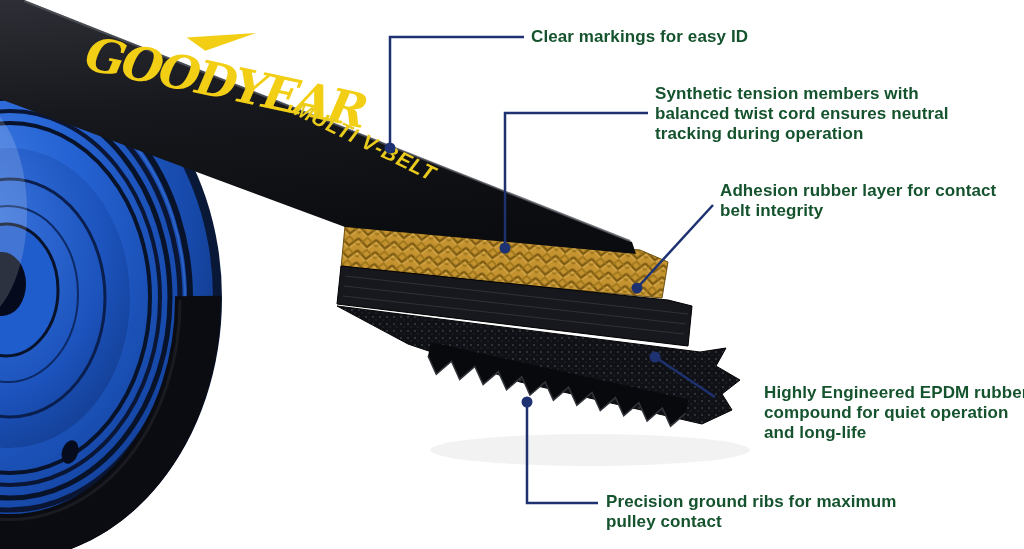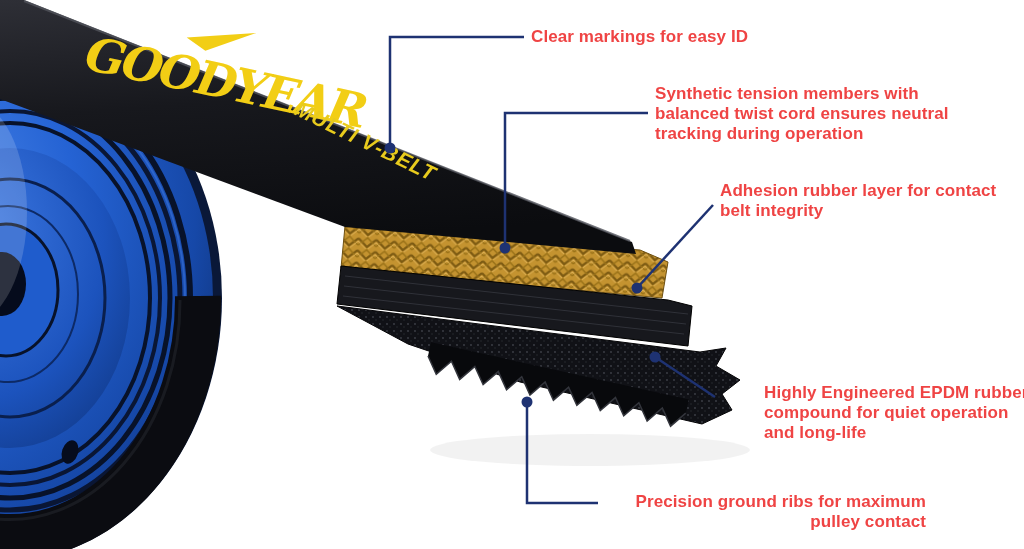--- a/index.html
+++ b/index.html
@@ -1,19 +1,19 @@
 <!DOCTYPE html>
 <html><head>
 <meta charset="utf-8">
 <style>
   html,body{margin:0;padding:0;background:#ffffff;}
   #stage{position:relative;width:1024px;height:549px;background:#ffffff;overflow:hidden;
          font-family:"Liberation Sans", sans-serif;}
   #art{position:absolute;left:0;top:0;}
-  .callout{position:absolute;color:#ef4444;font-weight:700;font-size:17px;line-height:20px;
+  .callout{position:absolute;color:#14532d;font-weight:700;font-size:17px;line-height:20px;
            white-space:pre-line;letter-spacing:.1px;}
 </style>
 </head>
 <body>
 
 <div id="stage">
 
   <svg id="art" width="1024" height="549" viewBox="0 0 1024 549">
     <defs>
       <radialGradient id="pulleyFace" cx="32%" cy="32%" r="85%">
@@ -108,16 +108,16 @@
 
   <div class="callout" style="left:531px; top:27px;  width:260px;">Clear markings for easy ID</div>
   <div class="callout" style="left:655px; top:84px;  width:300px;">Synthetic tension members with
 balanced twist cord ensures neutral
 tracking during operation</div>
   <div class="callout" style="left:720px; top:181px; width:300px;">Adhesion rubber layer for contact
 belt integrity</div>
   <div class="callout" style="left:720px; top:383px; width:300px;margin-left:44px;">Highly Engineered EPDM rubber
 compound for quiet operation
 and long-life</div>
-  <div class="callout" style="left:606px; top:492px; width:320px;text-align:right;">Precision ground ribs for maximum
+  <div class="callout" style="left:606px; top:492px; width:320px;">Precision ground ribs for maximum
 pulley contact</div>
 
 </div>
 
 </body></html>

